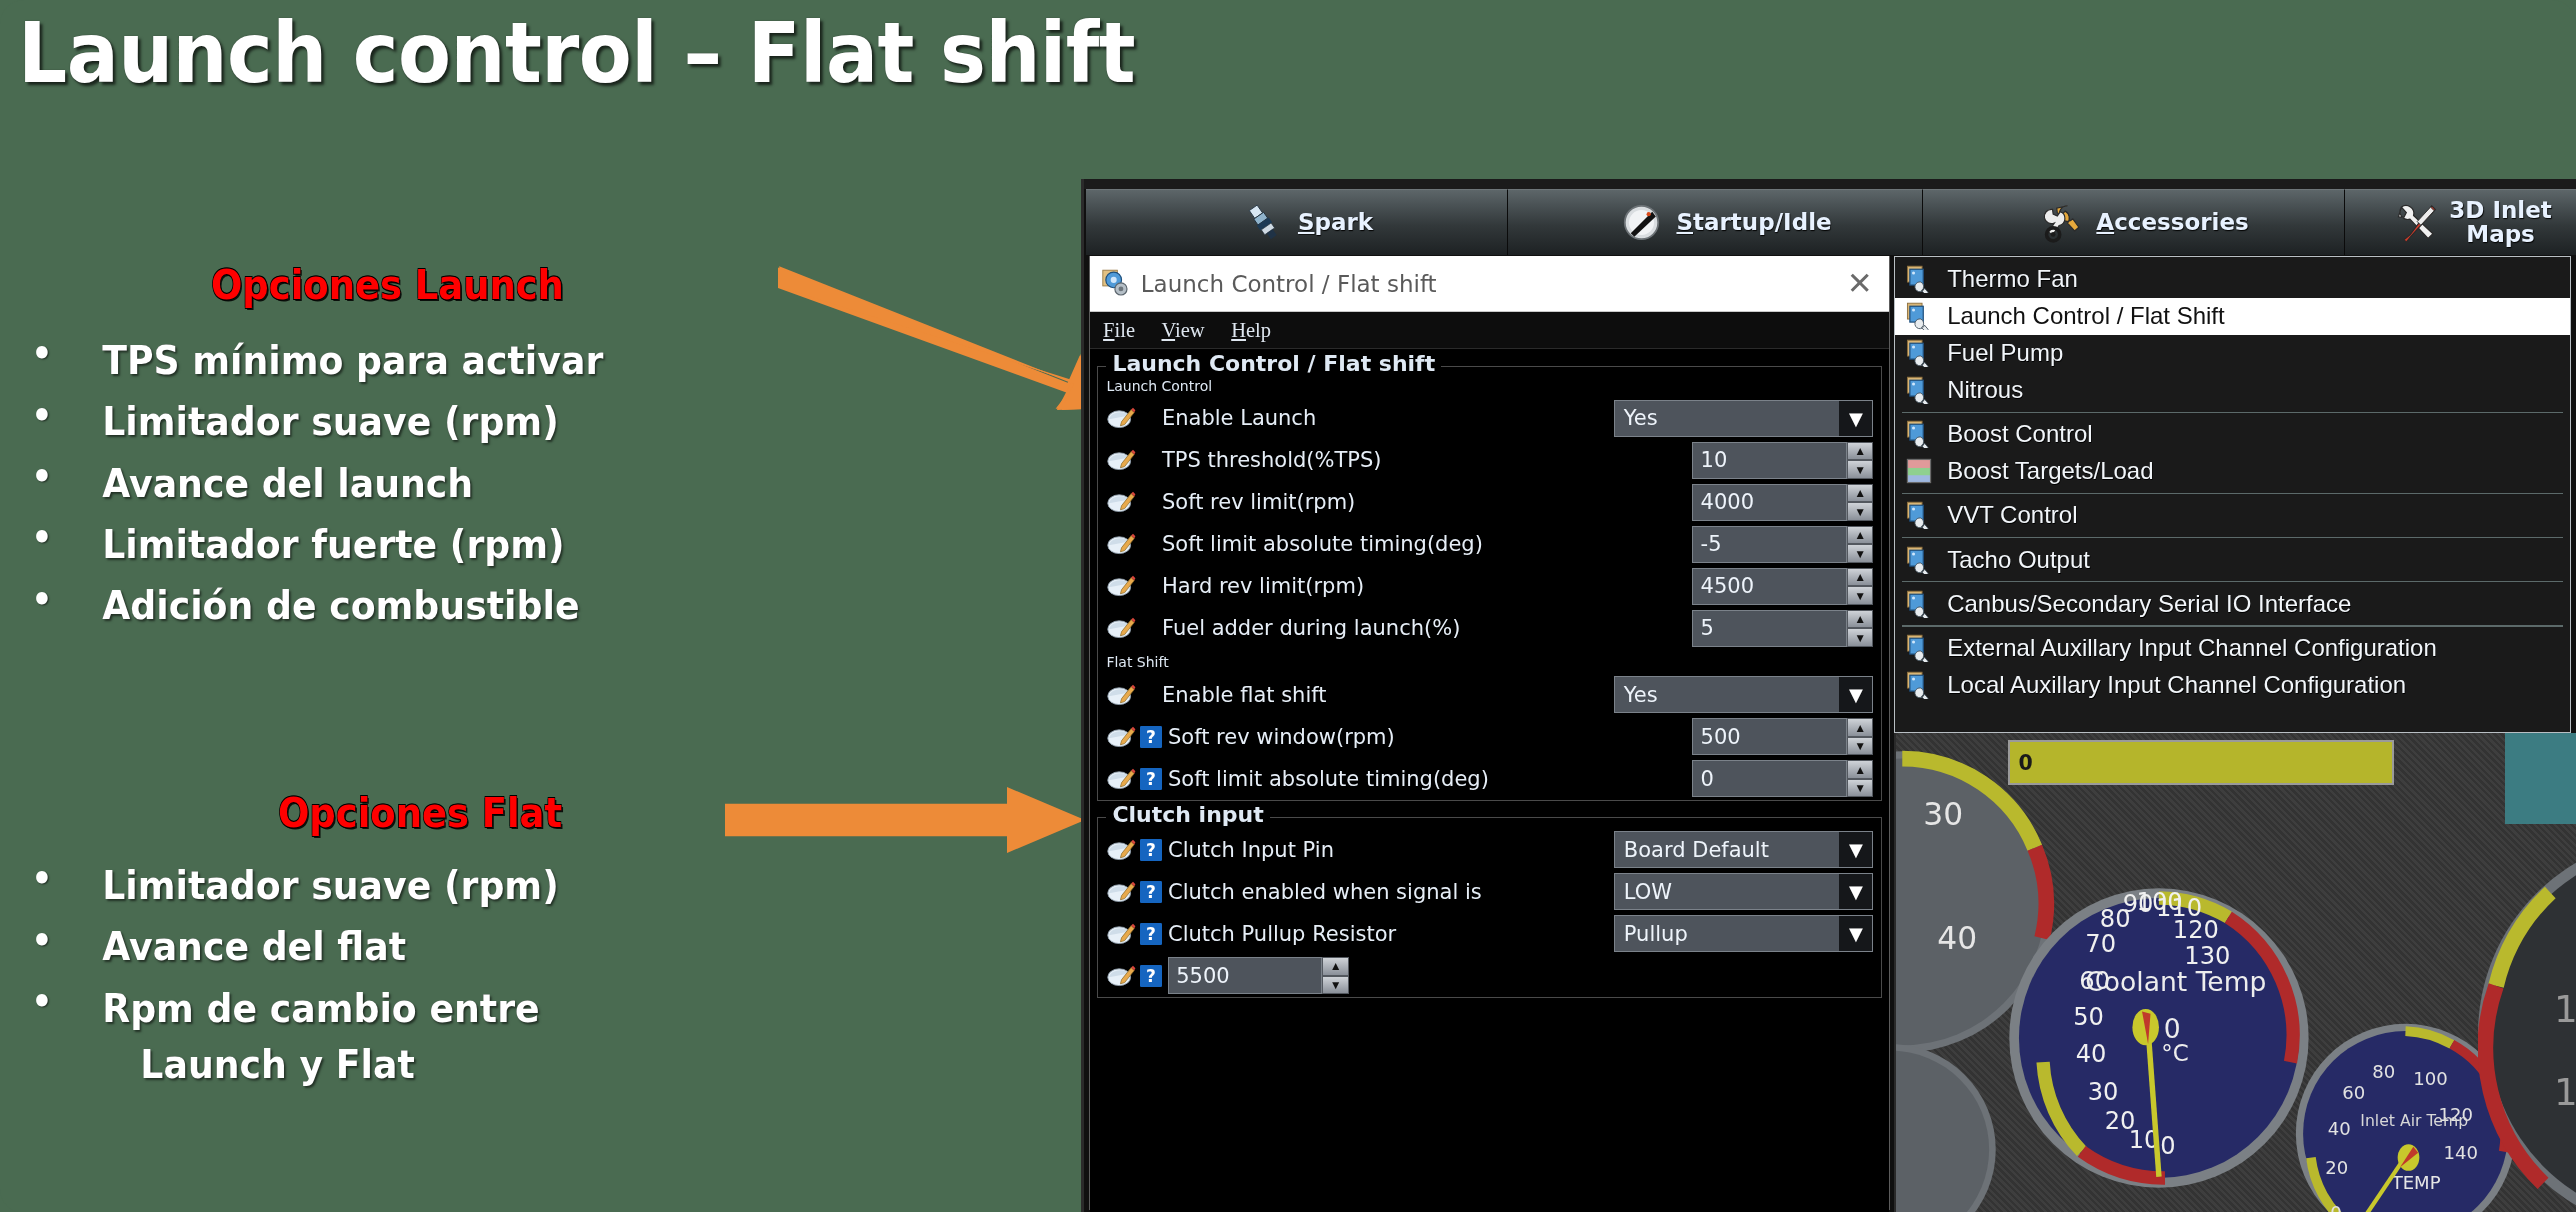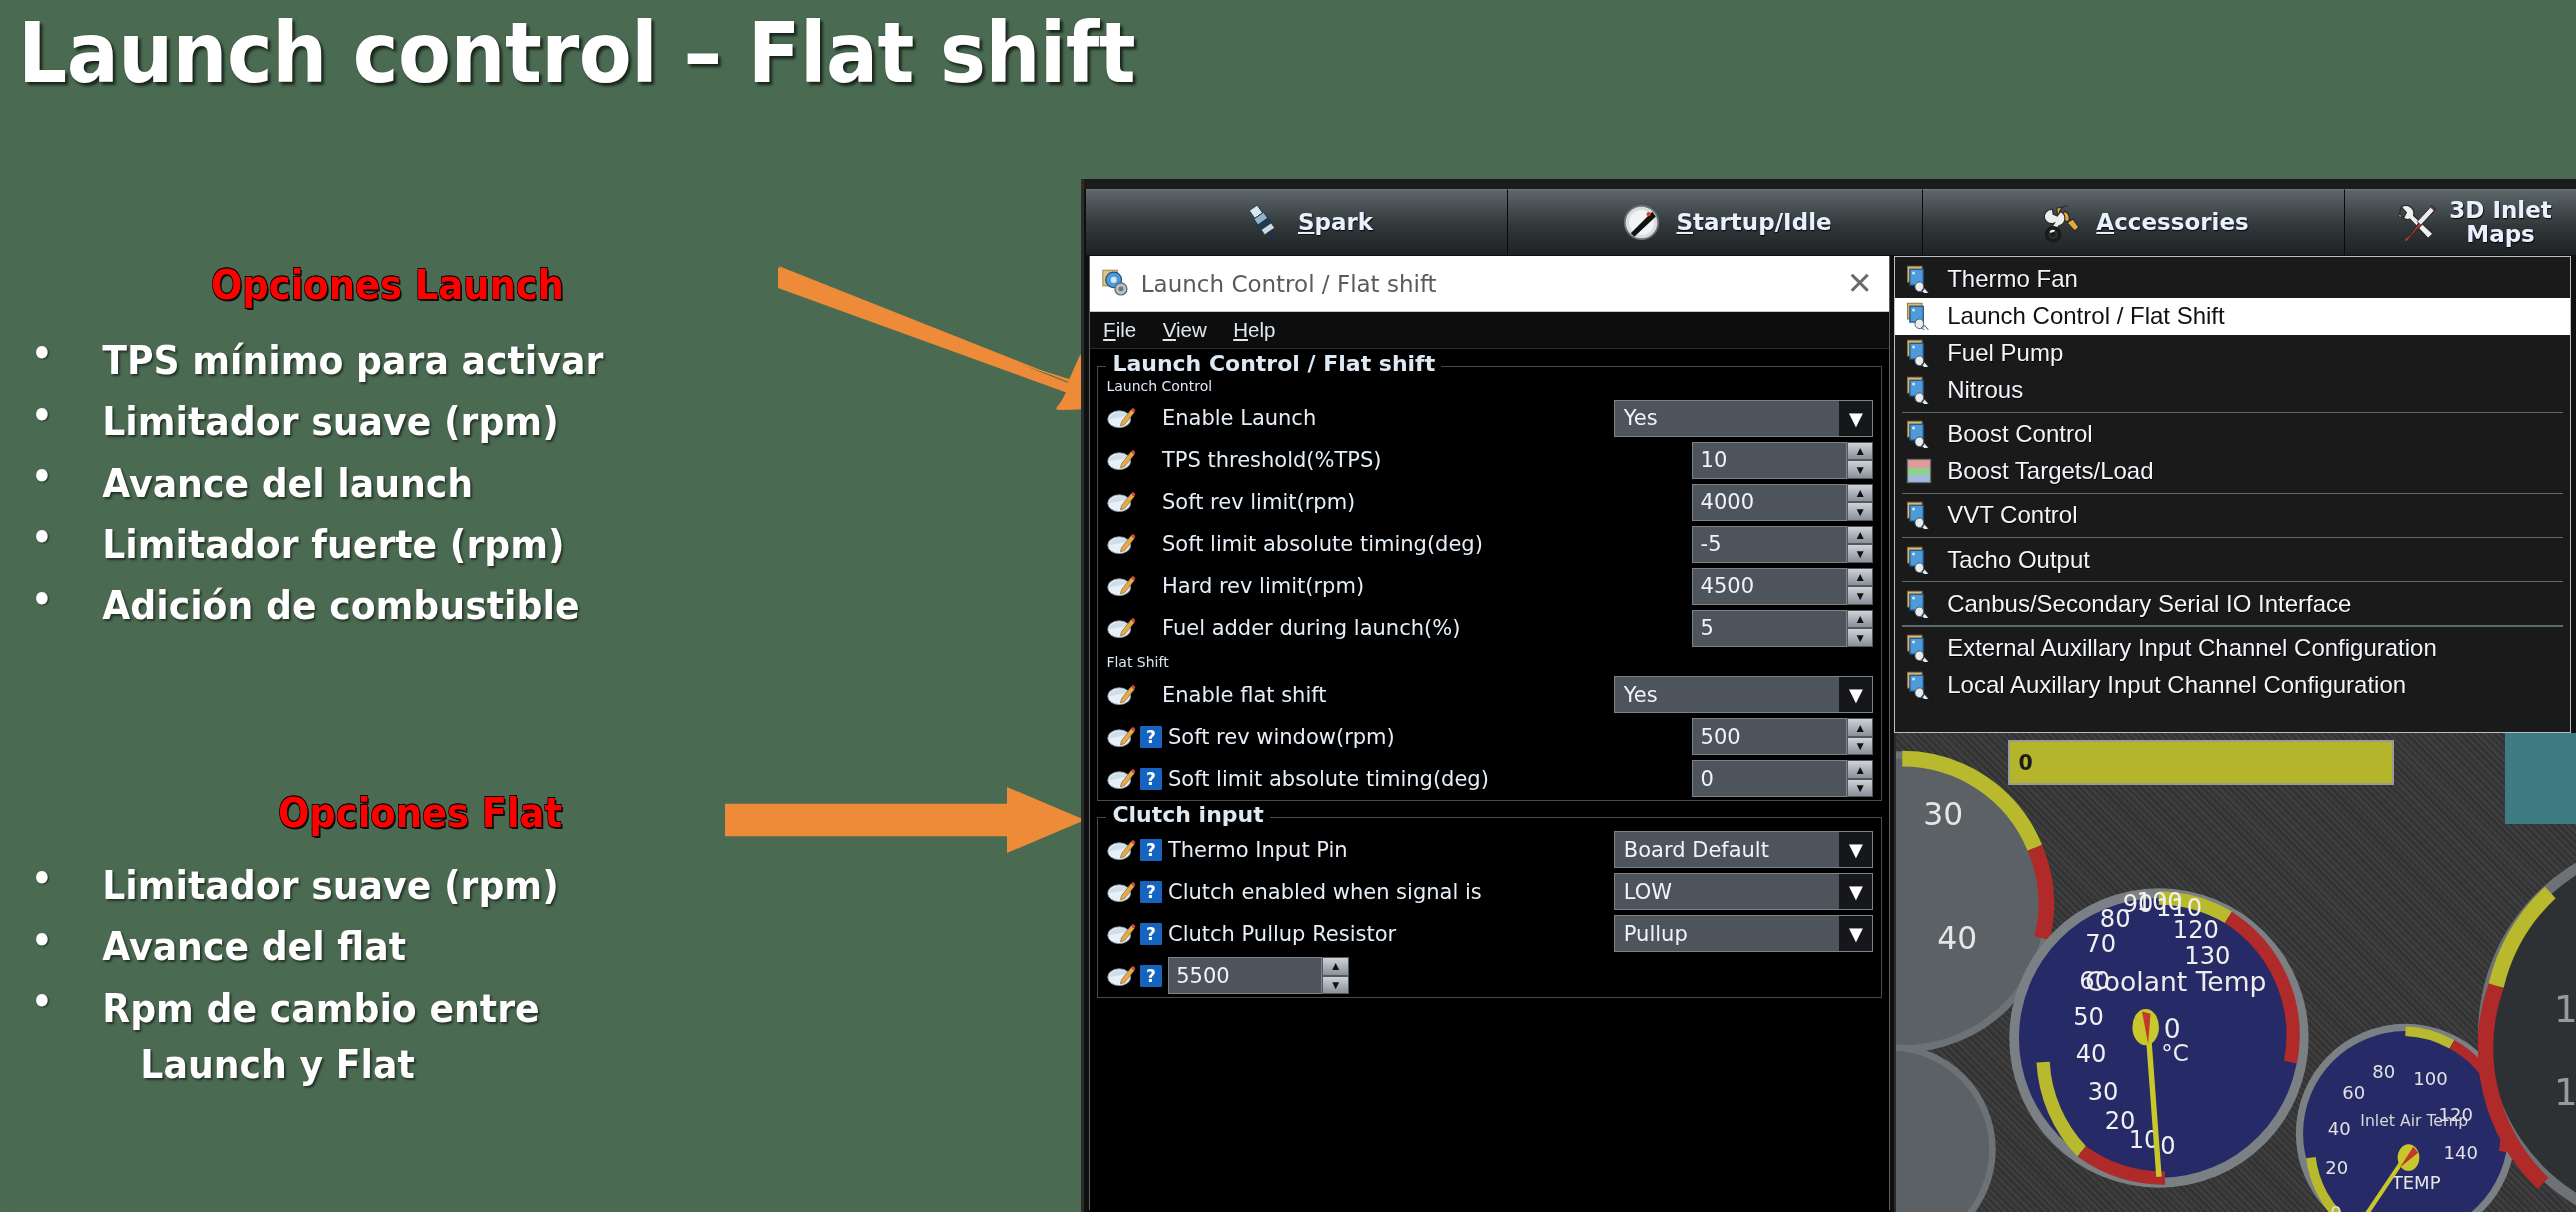--- a/index.html
+++ b/index.html
@@ -119,21 +119,21 @@
   #dialog-close {
     font-size: 31px; color: #6a6a6a; width: 36px; text-align: center;
     font-family: "DejaVu Sans", sans-serif; line-height: 1; cursor: pointer;
   }
   #dialog-menubar {
     height: 37px; background: #0d0d0d;
     display: flex; align-items: center; gap: 26.5px; padding-left: 13.3px;
     border-bottom: 0.6px solid #2a2a2a;
   }
   .menu-item {
-    font-size: 20.5px; color: #dfe7f0; font-family: Liberation Sans, sans-serif;
+    font-size: 20.5px; color: #dfe7f0; font-family: Liberation Serif, serif;
     cursor: pointer;
   }
   .menu-item u { text-decoration: underline; text-underline-offset: 2.4px; }
 
   #dialog-body { position: relative; padding: 0; height: calc(100% - 94px); background: #000; }
 
   
   .groupbox { position: relative; margin: 8.4px 7.2px 0 7.2px; border: 1.2px solid #4a4a4a; padding-top: 6px; }
   .groupbox > .gb-title {
     position: absolute; top: -15.7px; left: 8.4px; padding: 0 6px;
@@ -806,21 +806,21 @@
           <div class="field-row" style="margin-top:4.8px;">
             <span class="f-ico">
               <svg width="30" height="24" viewBox="0 0 50 40">
                 <ellipse cx="22" cy="22" rx="19" ry="14" fill="#e7f0f8" stroke="#8a99a6" stroke-width="1.5"></ellipse>
                 <path d="M5,22 a19,14 0 0 1 34,-6" fill="#cfdde9"></path>
                 <path d="M26,26 L42,6 L47,11 L31,31 L24,33 Z" fill="#e8a94b" stroke="#8a6a28" stroke-width="1.2"></path>
                 <path d="M42,6 L47,11 L49,7 L45,3 Z" fill="#d8453b"></path>
               </svg>
             </span>
             <span class="help-badge">?</span>
-            <span class="f-label">Thermo Input Pin</span>
+            <span class="f-label">Clutch Input Pin</span>
             <span class="combo">
               <span>Board Default</span>
               <span class="cb-arrow">▼</span>
             </span>
           </div>
 
           <div class="field-row">
             <span class="f-ico">
               <svg width="30" height="24" viewBox="0 0 50 40">
                 <ellipse cx="22" cy="22" rx="19" ry="14" fill="#e7f0f8" stroke="#8a99a6" stroke-width="1.5"></ellipse>

